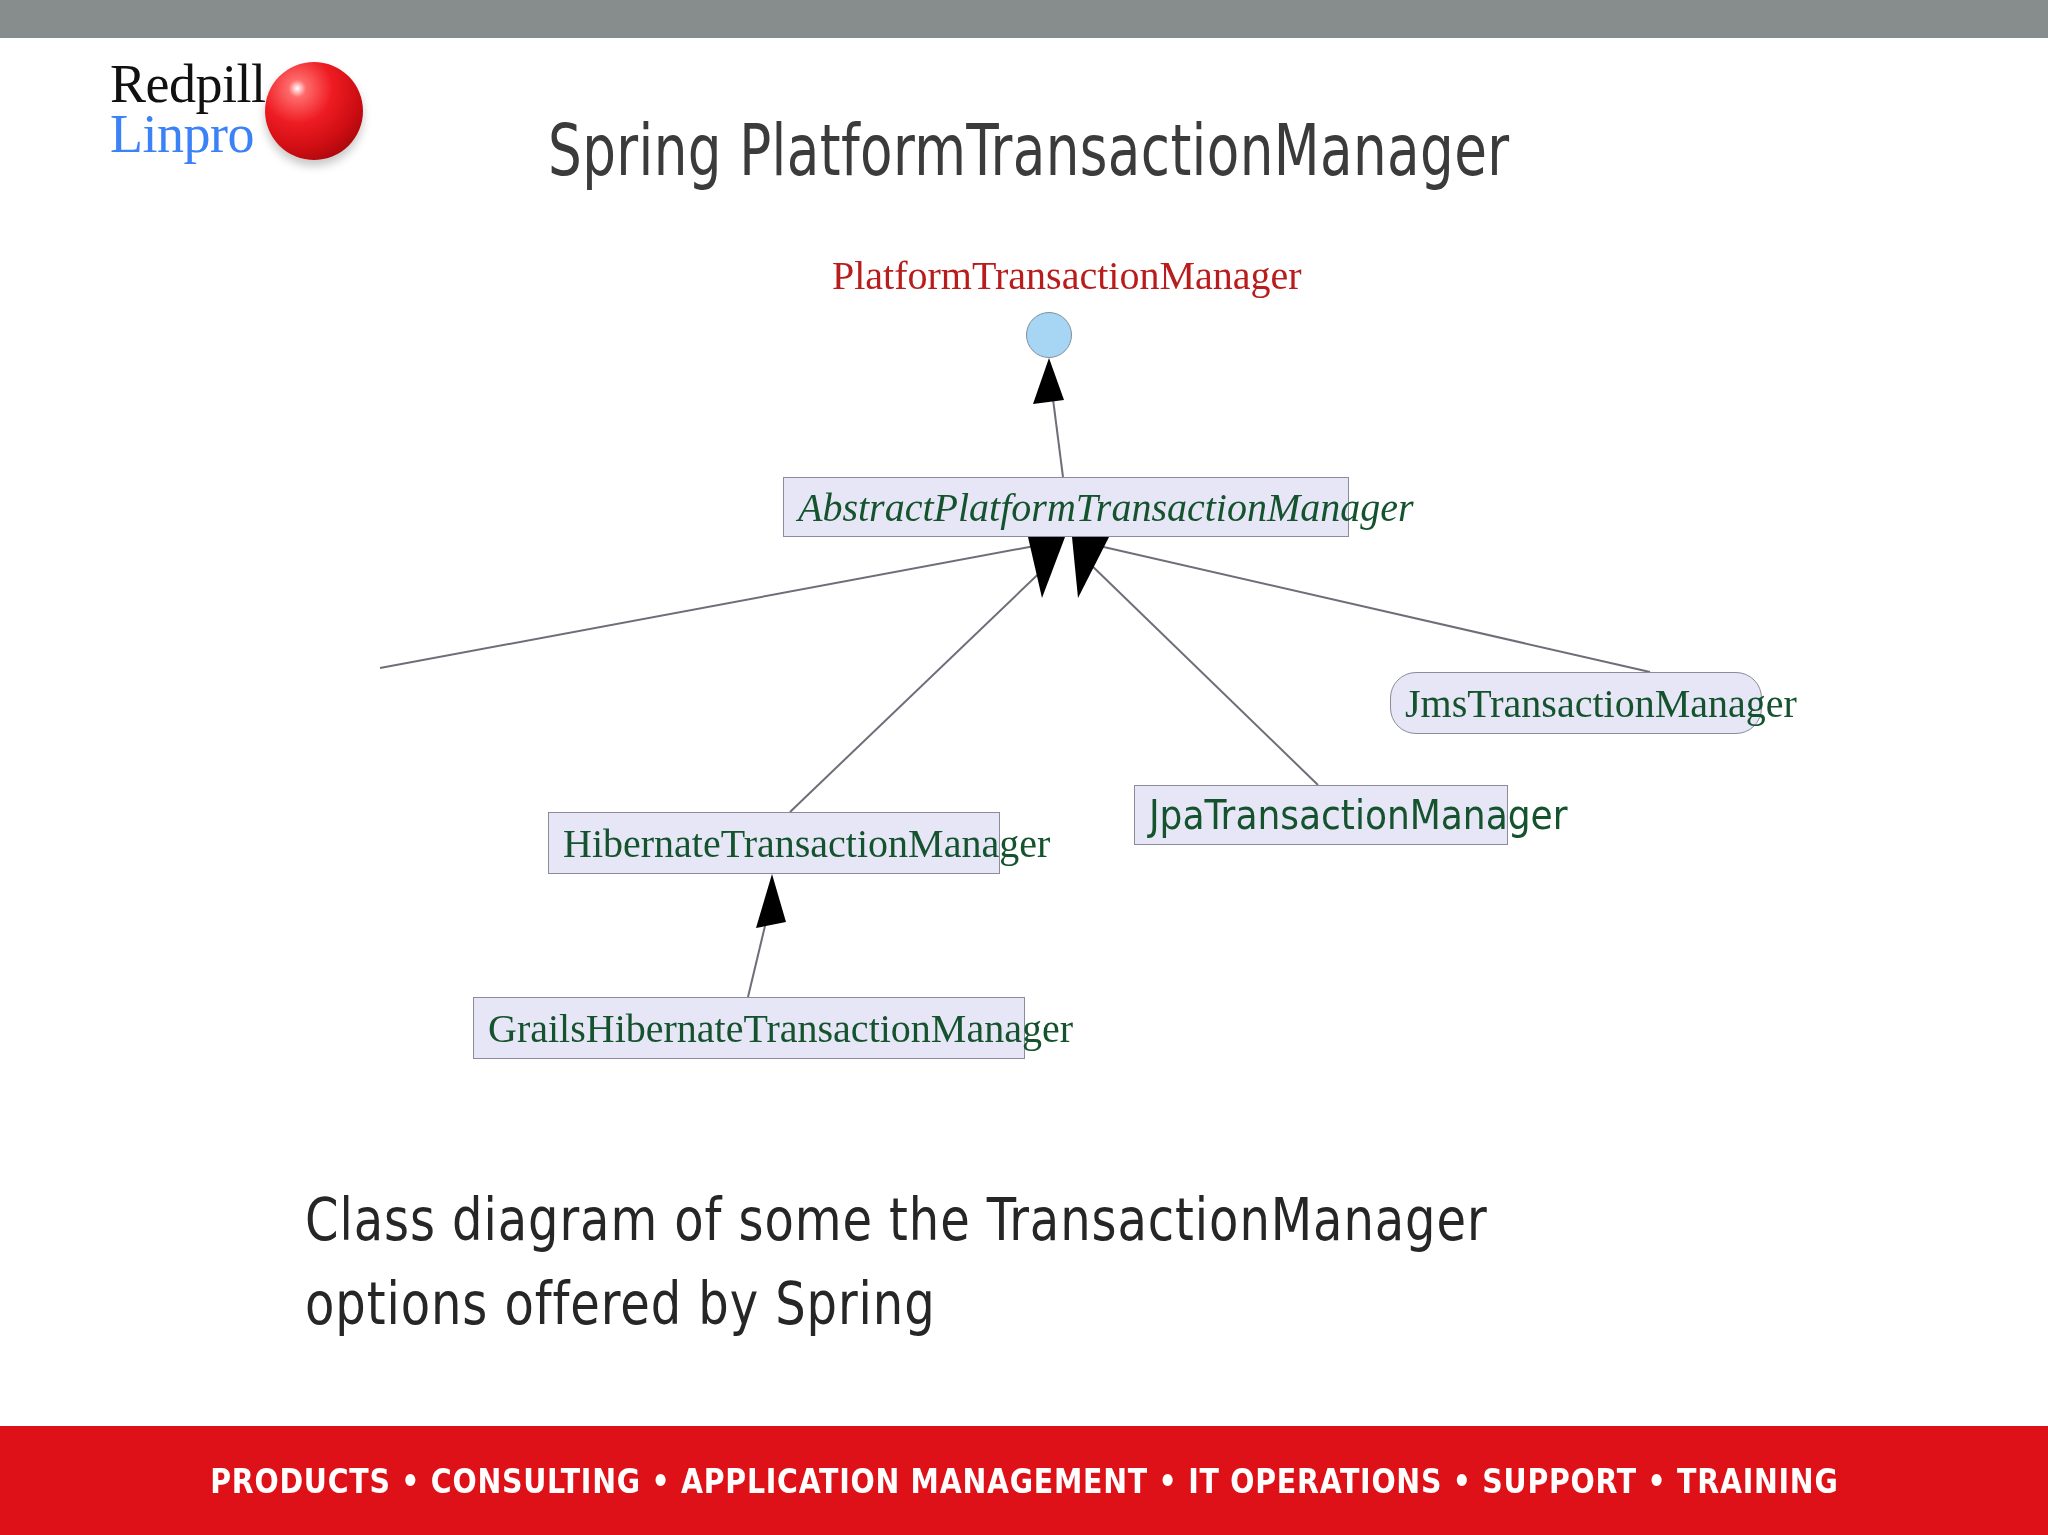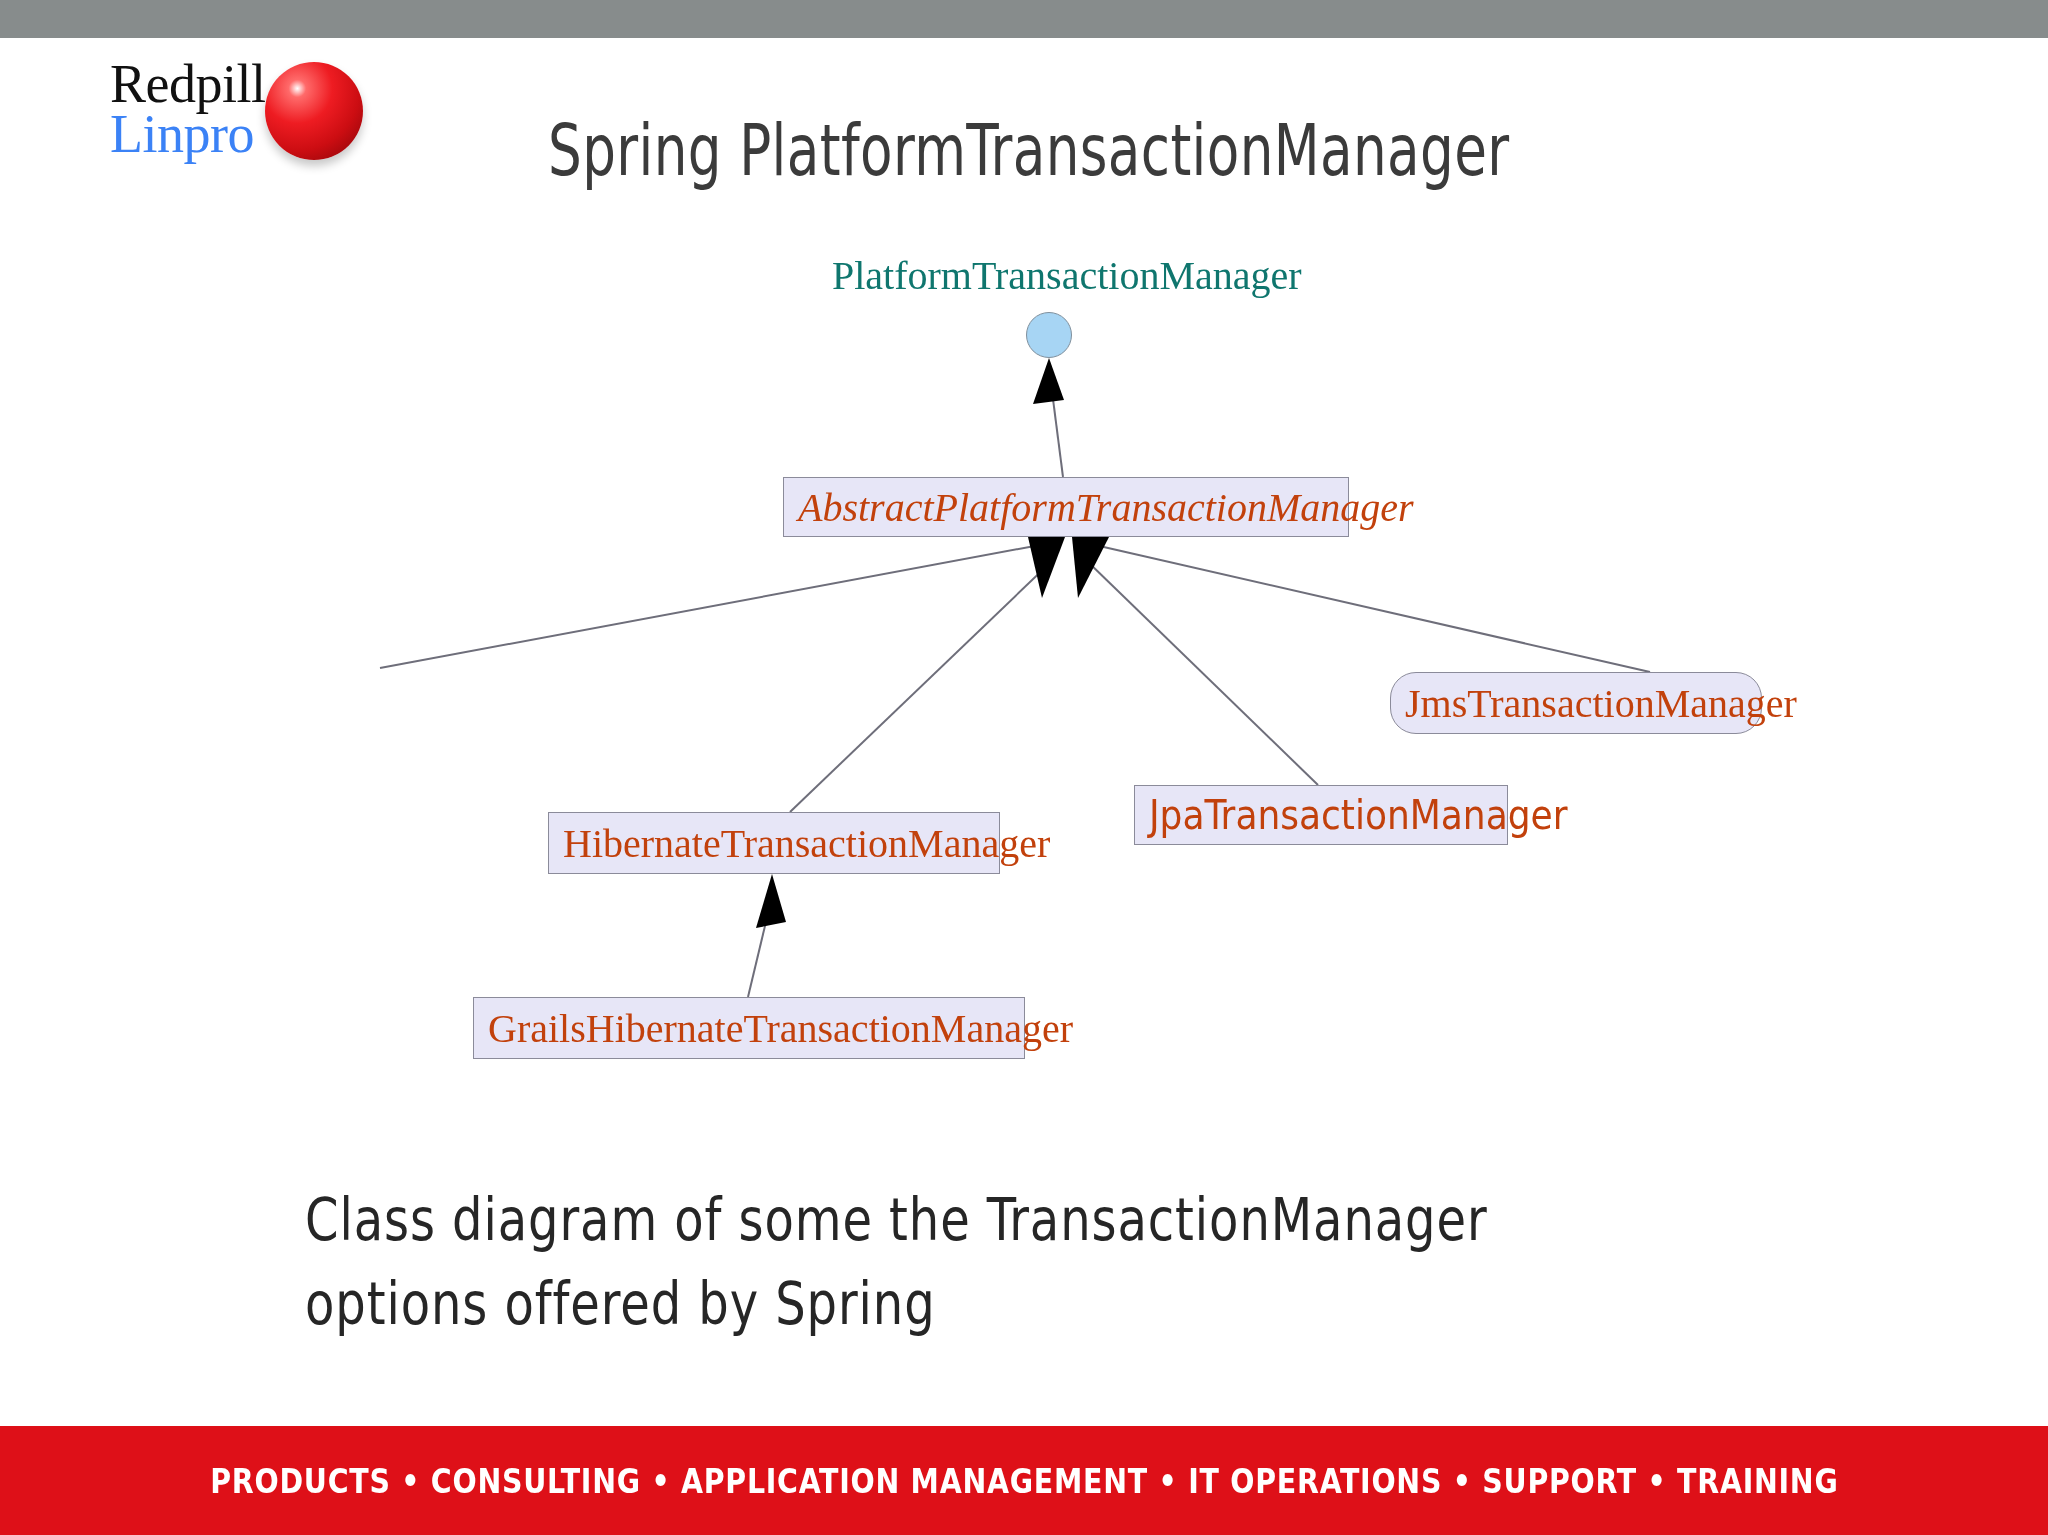--- a/index.html
+++ b/index.html
@@ -94,39 +94,39 @@
 
   .uml-box {
     position: absolute;
     background: #e7e6f7;
     border: 1px solid #8b8b9a;
     box-sizing: border-box;
     display: flex;
     align-items: center;
     font-family: "Liberation Serif", "DejaVu Serif", serif;
     font-size: 40px;
-    color: #c2410c;
+    color: #14532d;
     padding-left: 14px;
     white-space: nowrap;
   }
   .uml-box.italic {
     font-style: italic;
   }
   .uml-box.sans {
     font-family: "DejaVu Sans Condensed", "Liberation Sans", sans-serif;
     font-style: normal;
   }
 
   #node-interface-label {
     position: absolute;
     left: 832px;
     top: 252px;
     font-family: "Liberation Serif", "DejaVu Serif", serif;
     font-size: 40px;
-    color: #0f766e;
+    color: #b91c1c;
     white-space: nowrap;
   }
   #node-interface-circle {
     position: absolute;
     left: 1026px;
     top: 312px;
     width: 46px;
     height: 46px;
     border-radius: 50%;
     background: #a7d5f4;

